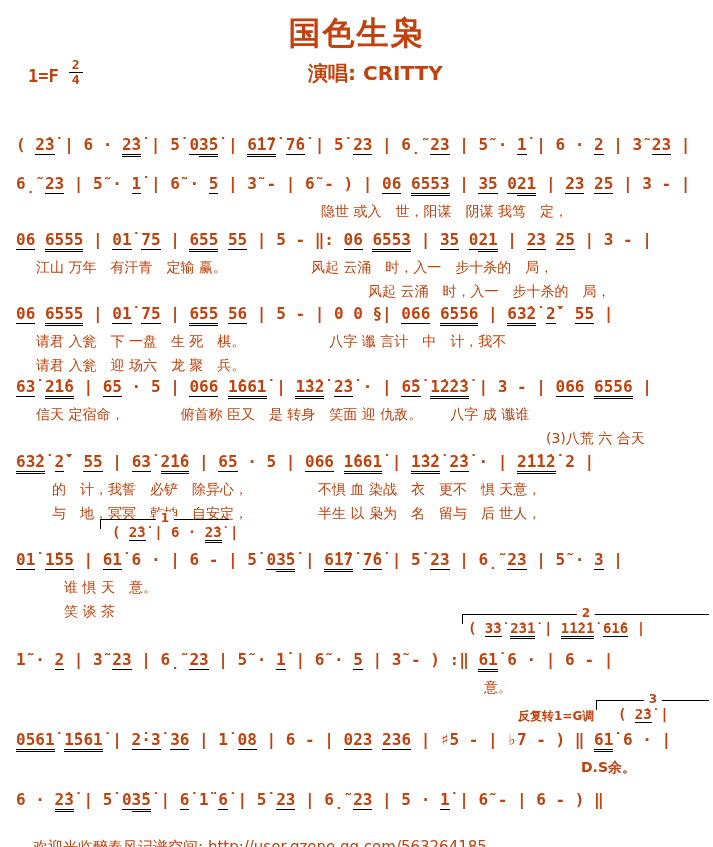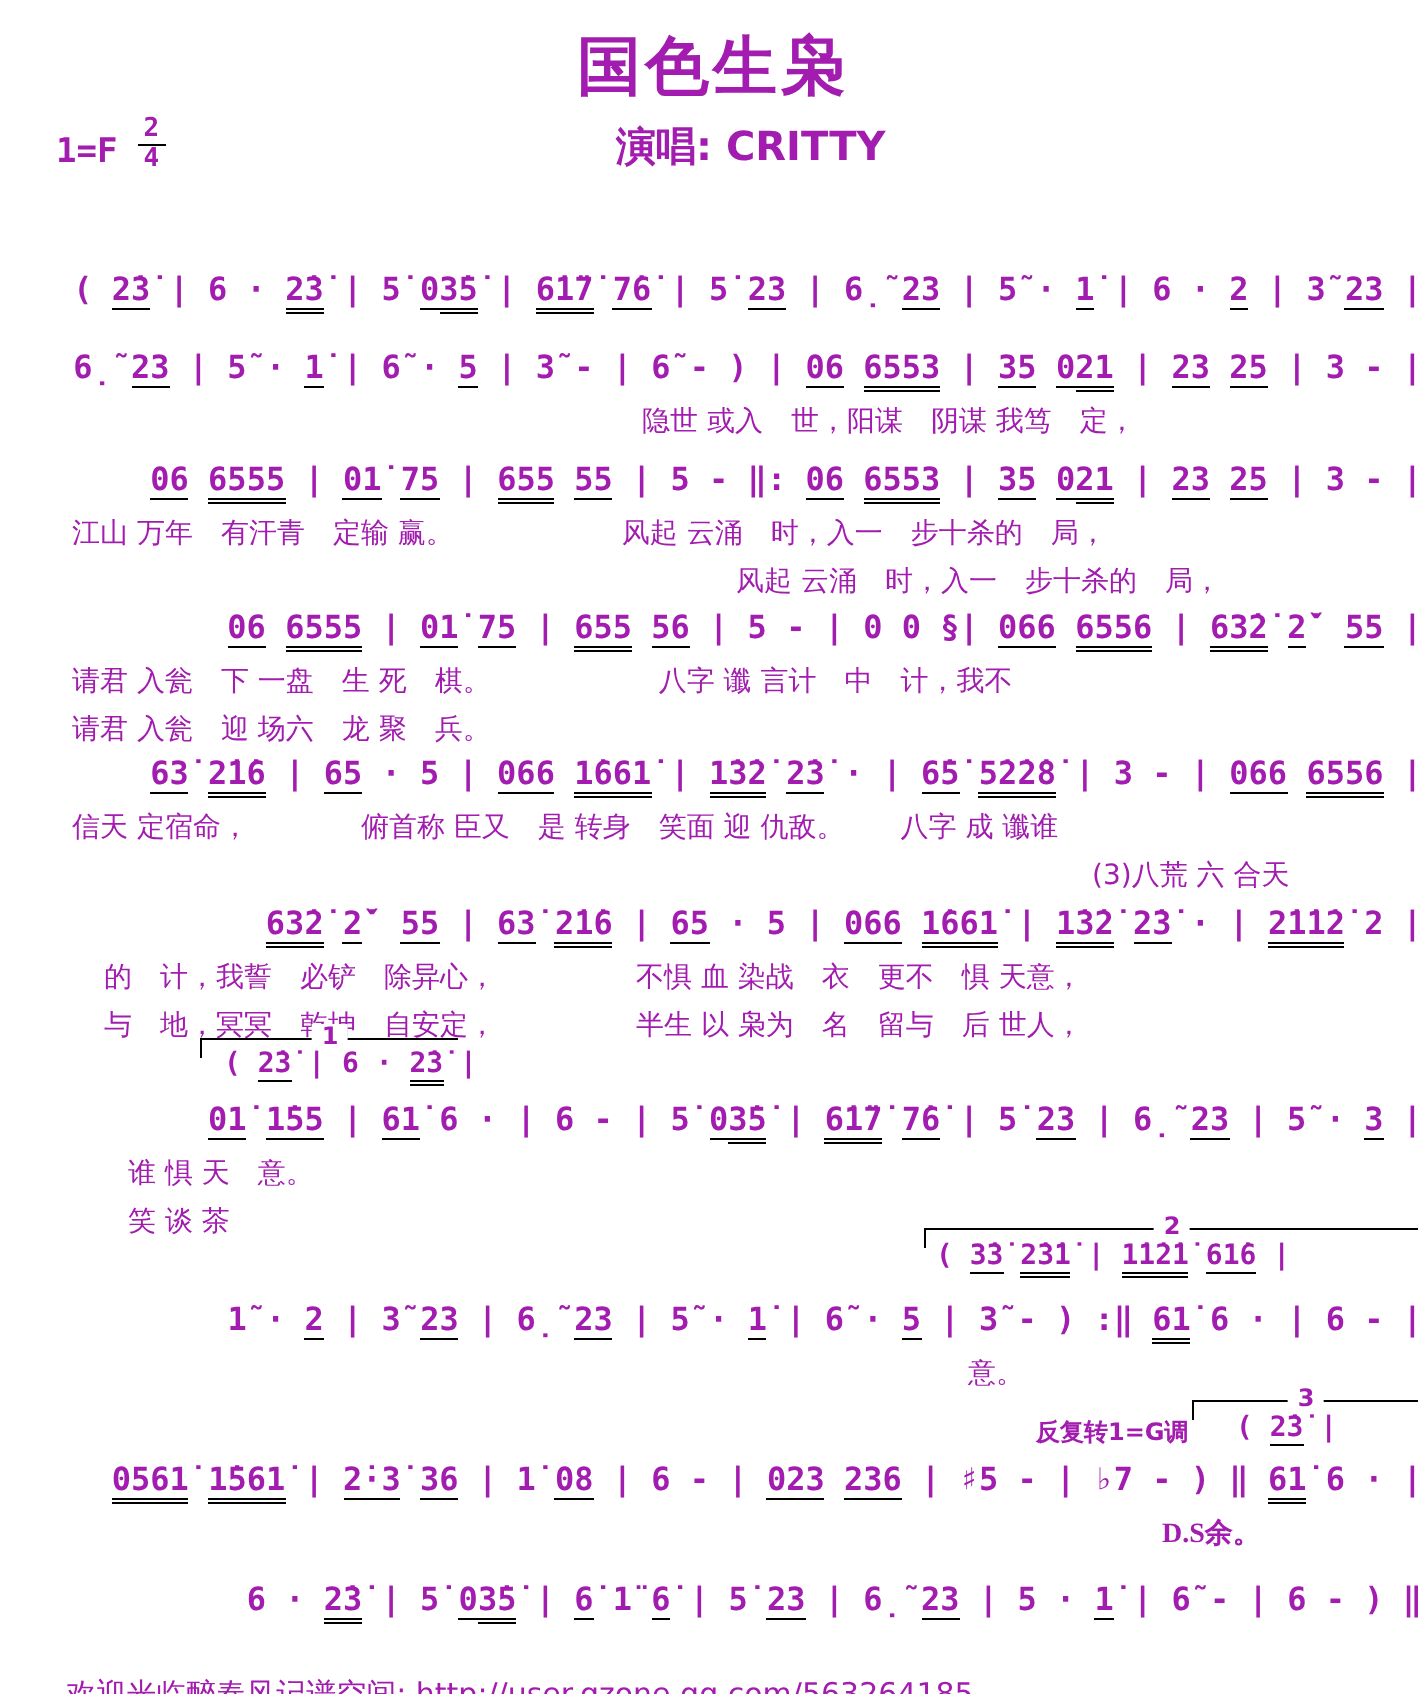--- a/index.html
+++ b/index.html
@@ -1,36 +1,36 @@
 <!DOCTYPE html>
 <html><head>
 <meta charset="utf-8">
 <style>
   html,body{margin:0;padding:0;background:#fff;}
-  .page{position:relative;width:713px;height:847px;background:#fff;color:#a21caf;
+  .page{position:relative;width:713px;height:847px;background:#fff;color:#c2410c;
         font-family:"DejaVu Sans",sans-serif;overflow:hidden;}
   .title{position:absolute;top:12px;left:0;width:100%;text-align:center;
          font-size:32px;font-weight:bold;letter-spacing:2px;}
   .keymeter{position:absolute;top:58px;left:28px;display:flex;align-items:flex-end;
             font-family:"DejaVu Sans Mono",monospace;font-weight:bold;font-size:17px;}
   .meter{display:inline-flex;flex-direction:column;align-items:center;line-height:1.05;
          font-size:13px;margin-left:10px;}
   .meter .mnum{border-bottom:1px solid #000;padding:0 3px;}
   .performer{position:absolute;top:60px;left:308px;font-size:20px;font-weight:bold;}
   .credits{position:absolute;top:60px;left:528px;font-size:15px;line-height:26px;}
   .credits div{white-space:pre;}
   .music{font-family:"DejaVu Sans Mono",monospace;font-weight:bold;font-size:16px;
-         white-space:pre;line-height:24px;text-align:right;}
+         white-space:pre;line-height:24px;}
   .u1{border-bottom:1.5px solid #000;}
   .u2{border-bottom:3px double #000;}
   .sys{position:absolute;left:16px;right:2px;}
   .lyr{font-size:14px;white-space:pre;line-height:17px;margin-top:7px;padding-left:20px;}
   .pl-s2{padding-left:305px;} .pl-s3{padding-left:352px;} .pl-s5{padding-left:530px;}
   .pl-s6{padding-left:36px;}  .pl-s7{padding-left:48px;}  .pl-s8{padding-left:468px;}
-  .pl-ds{padding-left:565px;font-weight:bold;font-family:Liberation Serif, serif;}
+  .pl-ds{padding-left:565px;font-weight:bold;}
   .volta{position:absolute;height:9px;border-top:1px solid #000;border-left:1px solid #000;}
   .volta .vnum{position:absolute;top:-8px;left:50%;transform:translateX(-50%);
                background:#fff;padding:0 5px;font-size:12px;font-weight:bold;line-height:1;}
   .vmusic{position:absolute;font-family:"DejaVu Sans Mono",monospace;font-weight:bold;
           font-size:14px;white-space:pre;}
   .annot{position:absolute;font-size:12px;font-weight:bold;white-space:pre;}
   .footer{position:absolute;top:820px;left:14px;font-size:15px;white-space:pre;}
 </style>
 </head>
 <body>
@@ -68,21 +68,21 @@
     <div class="lyr pl-s3">风起 云涌　时，入一　步十杀的　局，</div>
   </div>
 
   <div class="sys" style="top:302px">
     <div class="music"><span class="u1">06</span> <span class="u2">6555</span> | <span class="u1">01̇</span> <span class="u1">75</span> | <span class="u2">655</span> <span class="u1">56</span> | 5 - | 0 0 §| <span class="u1">066</span> <span class="u2">6556</span> | <span class="u2">63̇2̇</span> <span class="u1">2̇</span>ˇ <span class="u1">55</span> |</div>
     <div class="lyr">请君 入瓮　下 一盘　生 死　棋。　　　　　　八字 谶 言计　中　计，我不</div>
     <div class="lyr">请君 入瓮　迎 场六　龙 聚　兵。</div>
   </div>
 
   <div class="sys" style="top:375px">
-    <div class="music"><span class="u1">63̇</span> <span class="u2">2̇1̇6</span> | <span class="u1">65</span> · 5 | <span class="u1">066</span> <span class="u2">1̇661̇</span> | <span class="u2">1̇3̇2̇</span> <span class="u1">2̇3̇</span> · | <span class="u1">6̇5̇</span> <span class="u2">5̇2̇2̇8̇</span> | 3 - | <span class="u1">066</span> <span class="u2">6556</span> |</div>
+    <div class="music"><span class="u1">63̇</span> <span class="u2">2̇1̇6</span> | <span class="u1">65</span> · 5 | <span class="u1">066</span> <span class="u2">1̇661̇</span> | <span class="u2">1̇3̇2̇</span> <span class="u1">2̇3̇</span> · | <span class="u1">6̇5̇</span> <span class="u2">1̇2̇2̇3̇</span> | 3 - | <span class="u1">066</span> <span class="u2">6556</span> |</div>
     <div class="lyr">信天 定宿命，　　　　俯首称 臣又　是 转身　笑面 迎 仇敌。　　八字 成 谶谁</div>
     <div class="lyr pl-s5">(3)八荒 六 合天</div>
   </div>
 
   <div class="sys" style="top:450px">
     <div class="music"><span class="u2">63̇2̇</span> <span class="u1">2̇</span>ˇ <span class="u1">55</span> | <span class="u1">63̇</span> <span class="u2">2̇1̇6</span> | <span class="u1">65</span> · 5 | <span class="u1">066</span> <span class="u2">1̇661̇</span> | <span class="u2">1̇3̇2̇</span> <span class="u1">2̇3̇</span> · | <span class="u2">2̇1̇1̇2̇</span> 2 |</div>
     <div class="lyr pl-s6">的　计，我誓　必铲　除异心，　　　　　不惧 血 染战　衣　更不　惧 天意，</div>
     <div class="lyr pl-s6">与　地，冥冥　乾坤　自安定，　　　　　半生 以 枭为　名　留与　后 世人，</div>
   </div>
 

